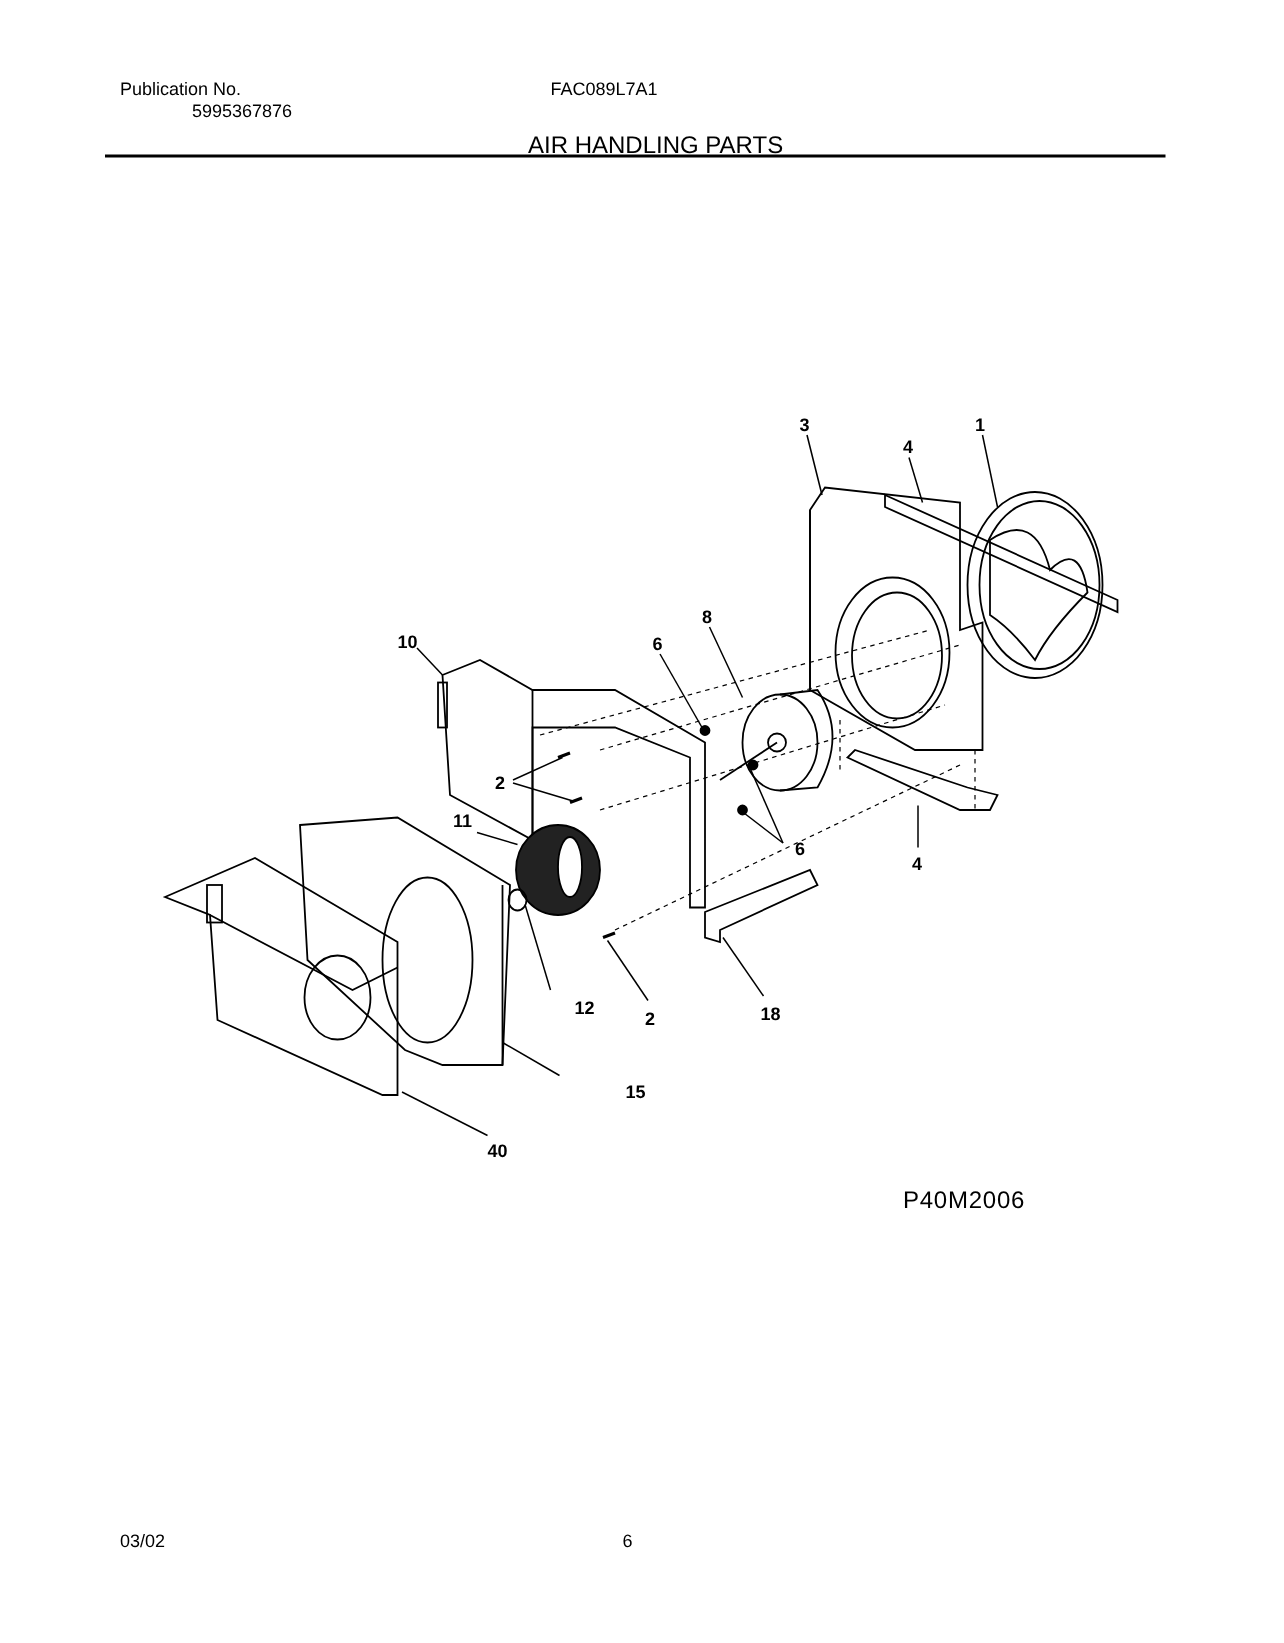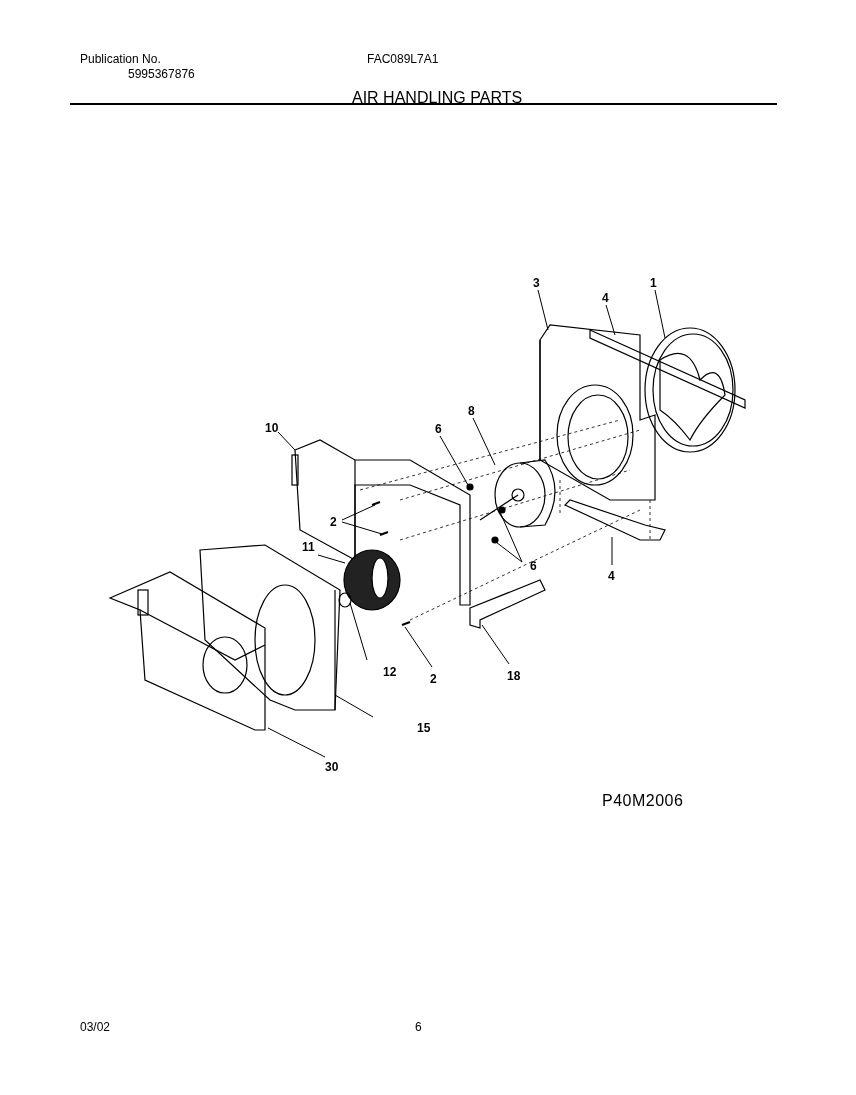--- a/index.html
+++ b/index.html
@@ -120,18 +120,18 @@
 <div class="lbl" style="left:435px;top:422px;">6</div>
 <div class="lbl" style="left:265px;top:421px;">10</div>
 <div class="lbl" style="left:330px;top:515px;">2</div>
 <div class="lbl" style="left:530px;top:559px;">6</div>
 <div class="lbl" style="left:608px;top:569px;">4</div>
 <div class="lbl" style="left:302px;top:540px;">11</div>
 <div class="lbl" style="left:365px;top:665px;margin-left:18px;">12</div>
 <div class="lbl" style="left:430px;top:672px;">2</div>
 <div class="lbl" style="left:507px;top:669px;">18</div>
 <div class="lbl" style="left:397px;top:721px;margin-left:20px;">15</div>
-<div class="lbl" style="left:325px;top:760px;">30</div>
+<div class="lbl" style="left:325px;top:760px;">40</div>
 
 <div class="abs code" style="left:602px;top:792px;">P40M2006</div>
 
 <div class="abs foot" style="left:80px;top:1020px;">03/02</div>
 <div class="abs foot" style="left:415px;top:1020px;">6</div>
 
 </body></html>

